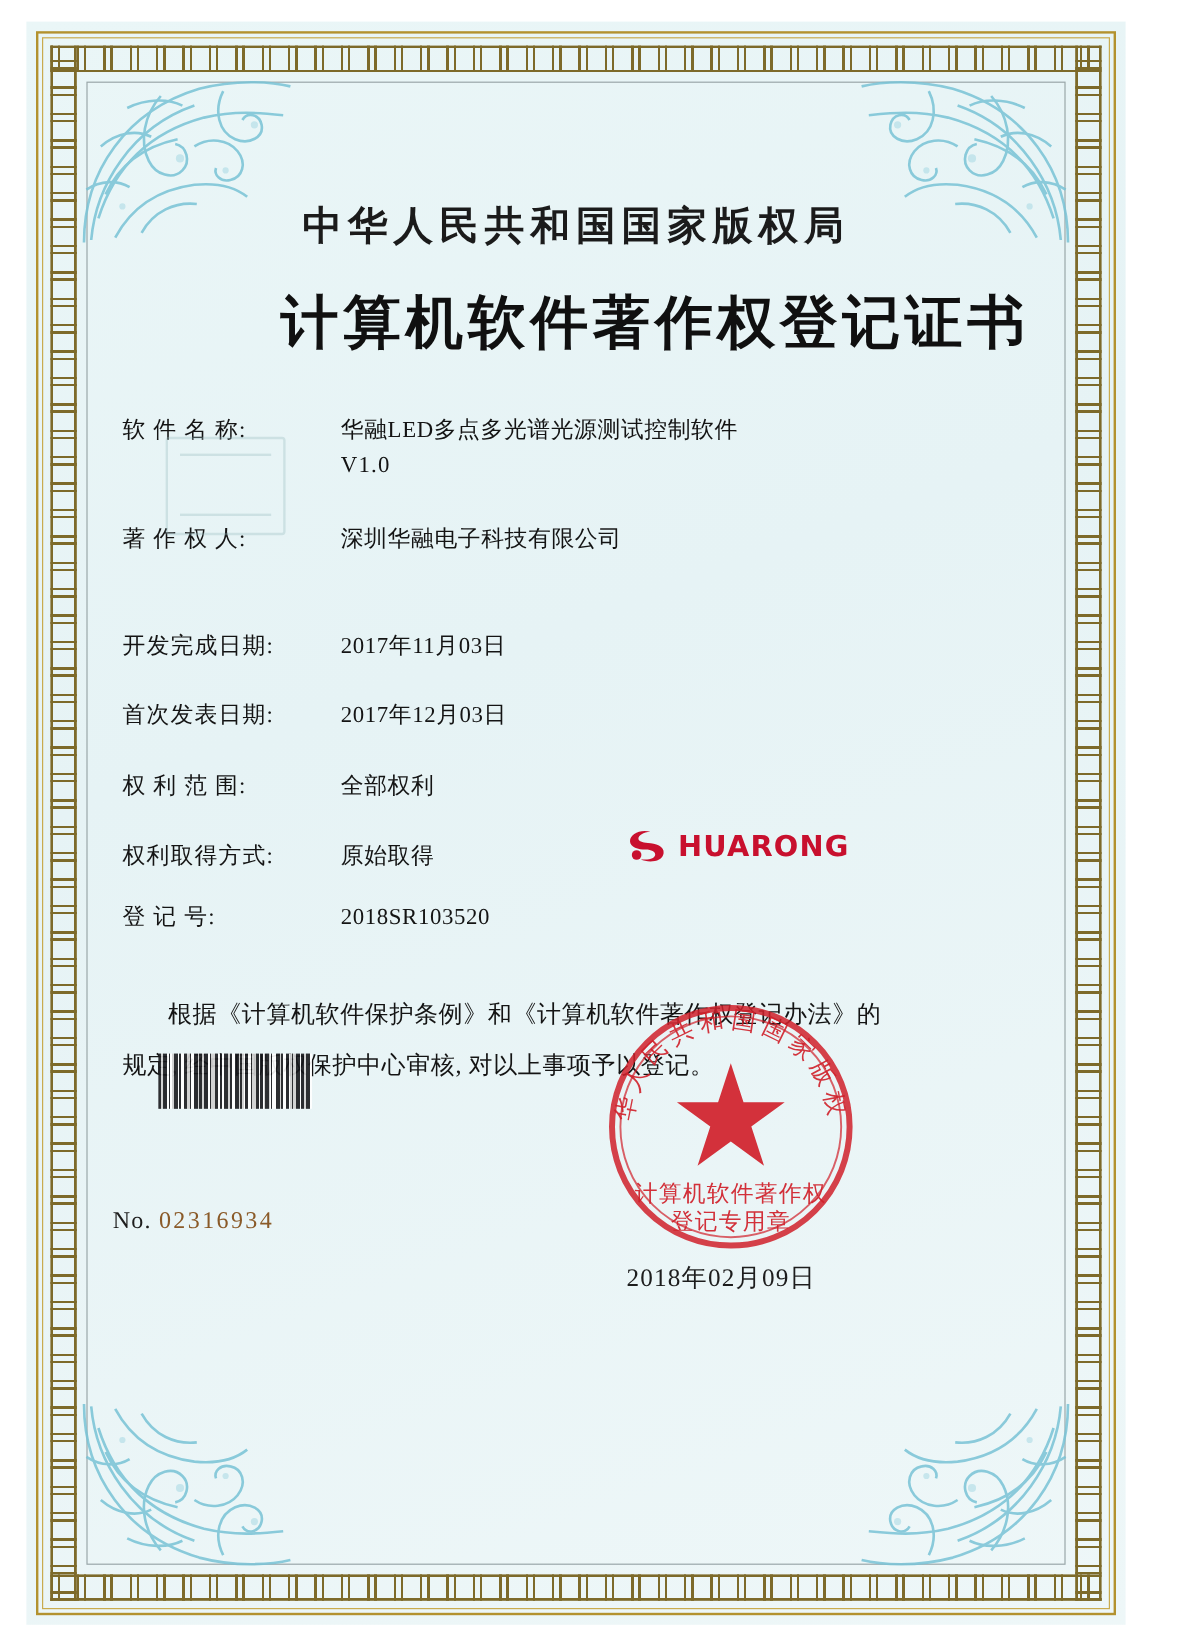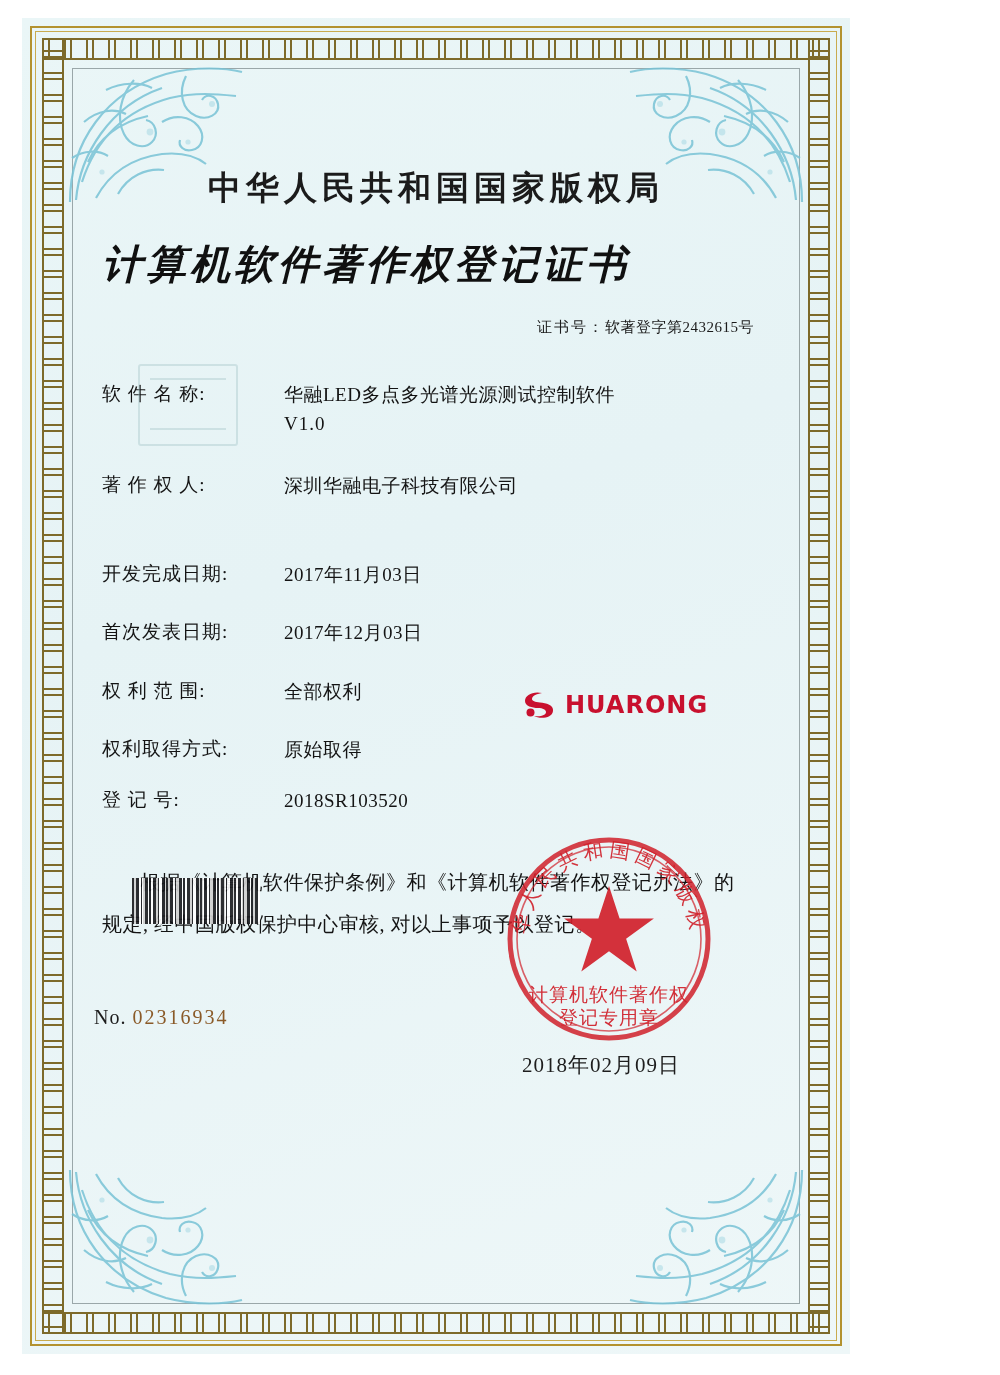--- a/index.html
+++ b/index.html
@@ -13,21 +13,21 @@
     font-family: "Liberation Serif", serif;
     position: relative;
     overflow: hidden;
   }
 
   
   #certificate {
     position: absolute;
     left: 22px;
     top: 18px;
-    width: 828px;
+    width: 916px;
     height: 1336px;
     background: linear-gradient(160deg, #eaf6f7 0%, #e6f3f5 40%, #eef7f8 100%);
     box-sizing: border-box;
   }
 
   
   .frame-outer {
     position: absolute;
     left: 8px; top: 8px; right: 8px; bottom: 8px;
     border: 2px solid #b3922f;
@@ -92,28 +92,27 @@
   .title-cn {
     text-align: center;
     font-family: "DejaVu Serif", "Liberation Serif", serif;
     font-size: 33px;
     font-weight: bold;
     letter-spacing: 5px;
     color: #1b1b1b;
     margin-top: 52px;
   }
   .title-main {
-    text-align: left;
+    text-align: right;
     font-family: "DejaVu Serif", "Liberation Serif", serif;
-    font-size: 40px;
+    font-size: 48px;
     font-weight: bold;
     letter-spacing: 4px;
     color: #101010;
     margin-top: 26px;
-    font-style: italic;
   }
   .cert-no {
     text-align: right;
     font-size: 15px;
     color: #1b1b1b;
     margin-top: 26px;
     padding-right: 16px;
     letter-spacing: 0.5px;
   }
   .cert-no .lbl { letter-spacing: 2px; }
@@ -375,23 +374,20 @@
     </svg>
   </div>
 
   <div class="content">
 
     <div class="watermark"></div>
 
     <div class="title-cn">中华人民共和国国家版权局</div>
     <div class="title-main">计算机软件著作权登记证书</div>
 
-    <div class="cert-no">
-      <span class="lbl">证书号：</span><span>软著登字第2432615号</span>
-    </div>
 
     <div class="field" id="field-name">
       <div class="label">软 件 名 称:</div>
       <div class="value">
         <span>华融LED多点多光谱光源测试控制软件</span>
         <span class="v2">V1.0</span>
       </div>
     </div>
 
     <div class="field" id="field-owner">

